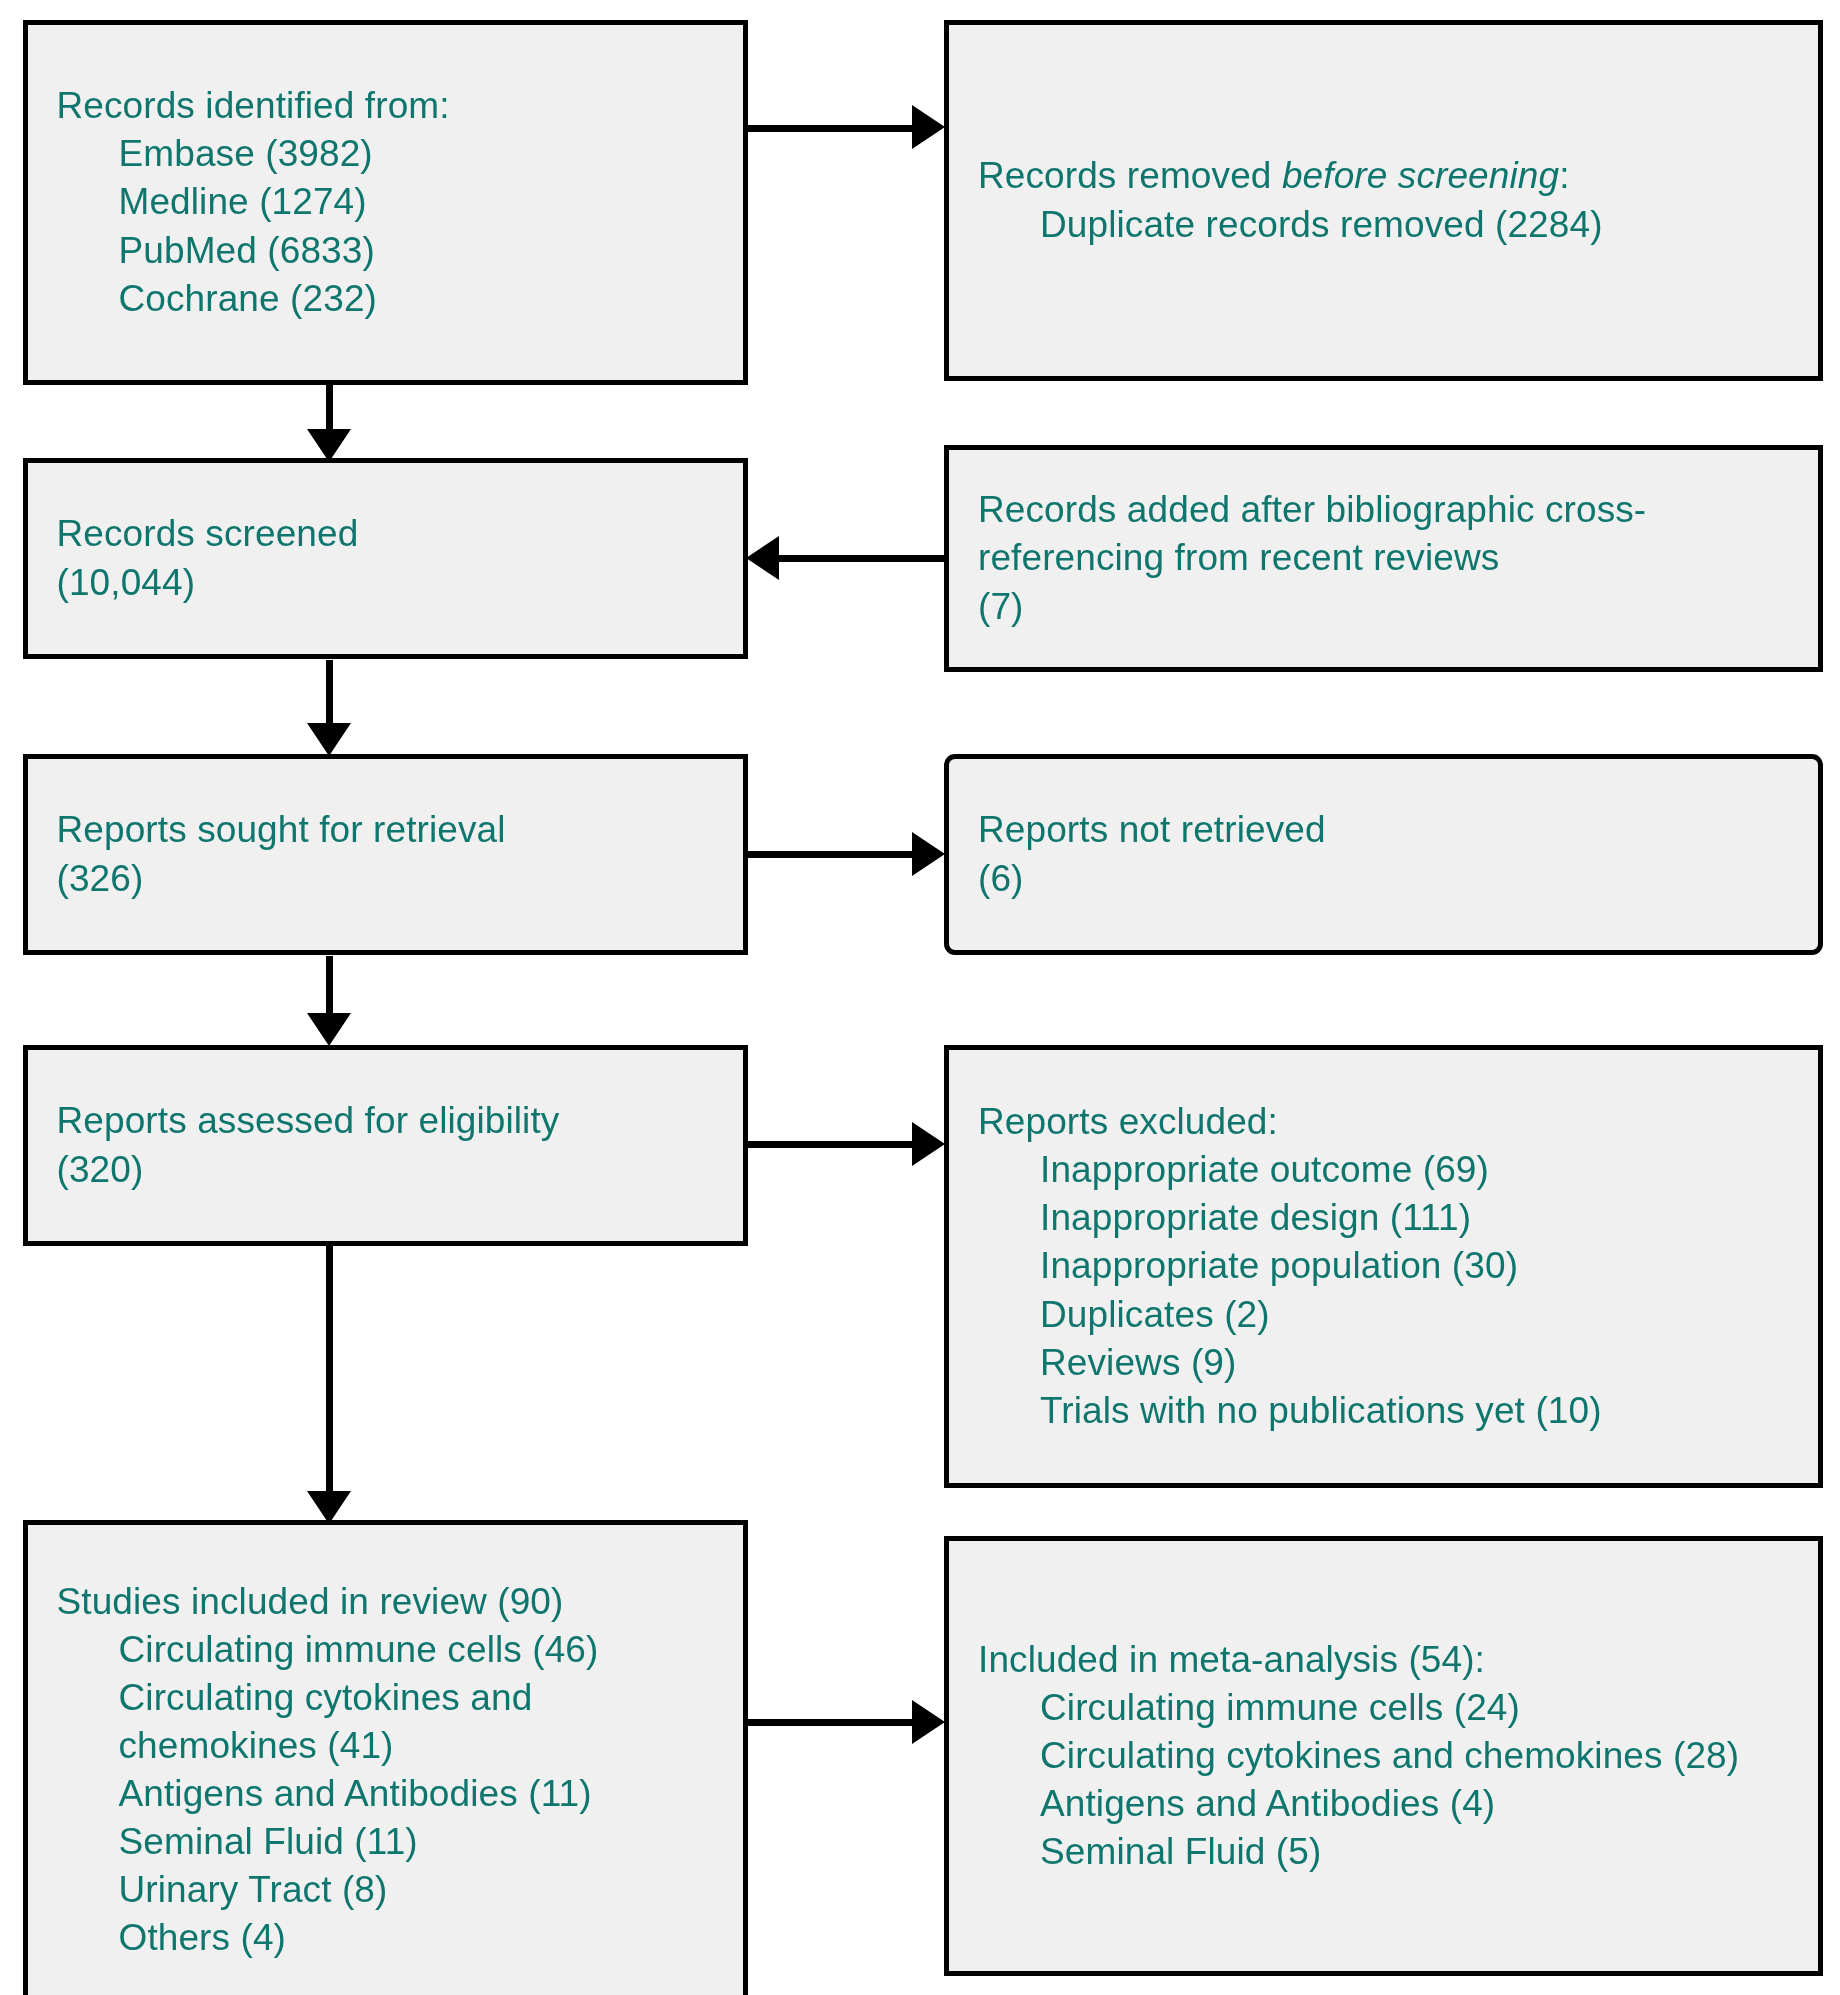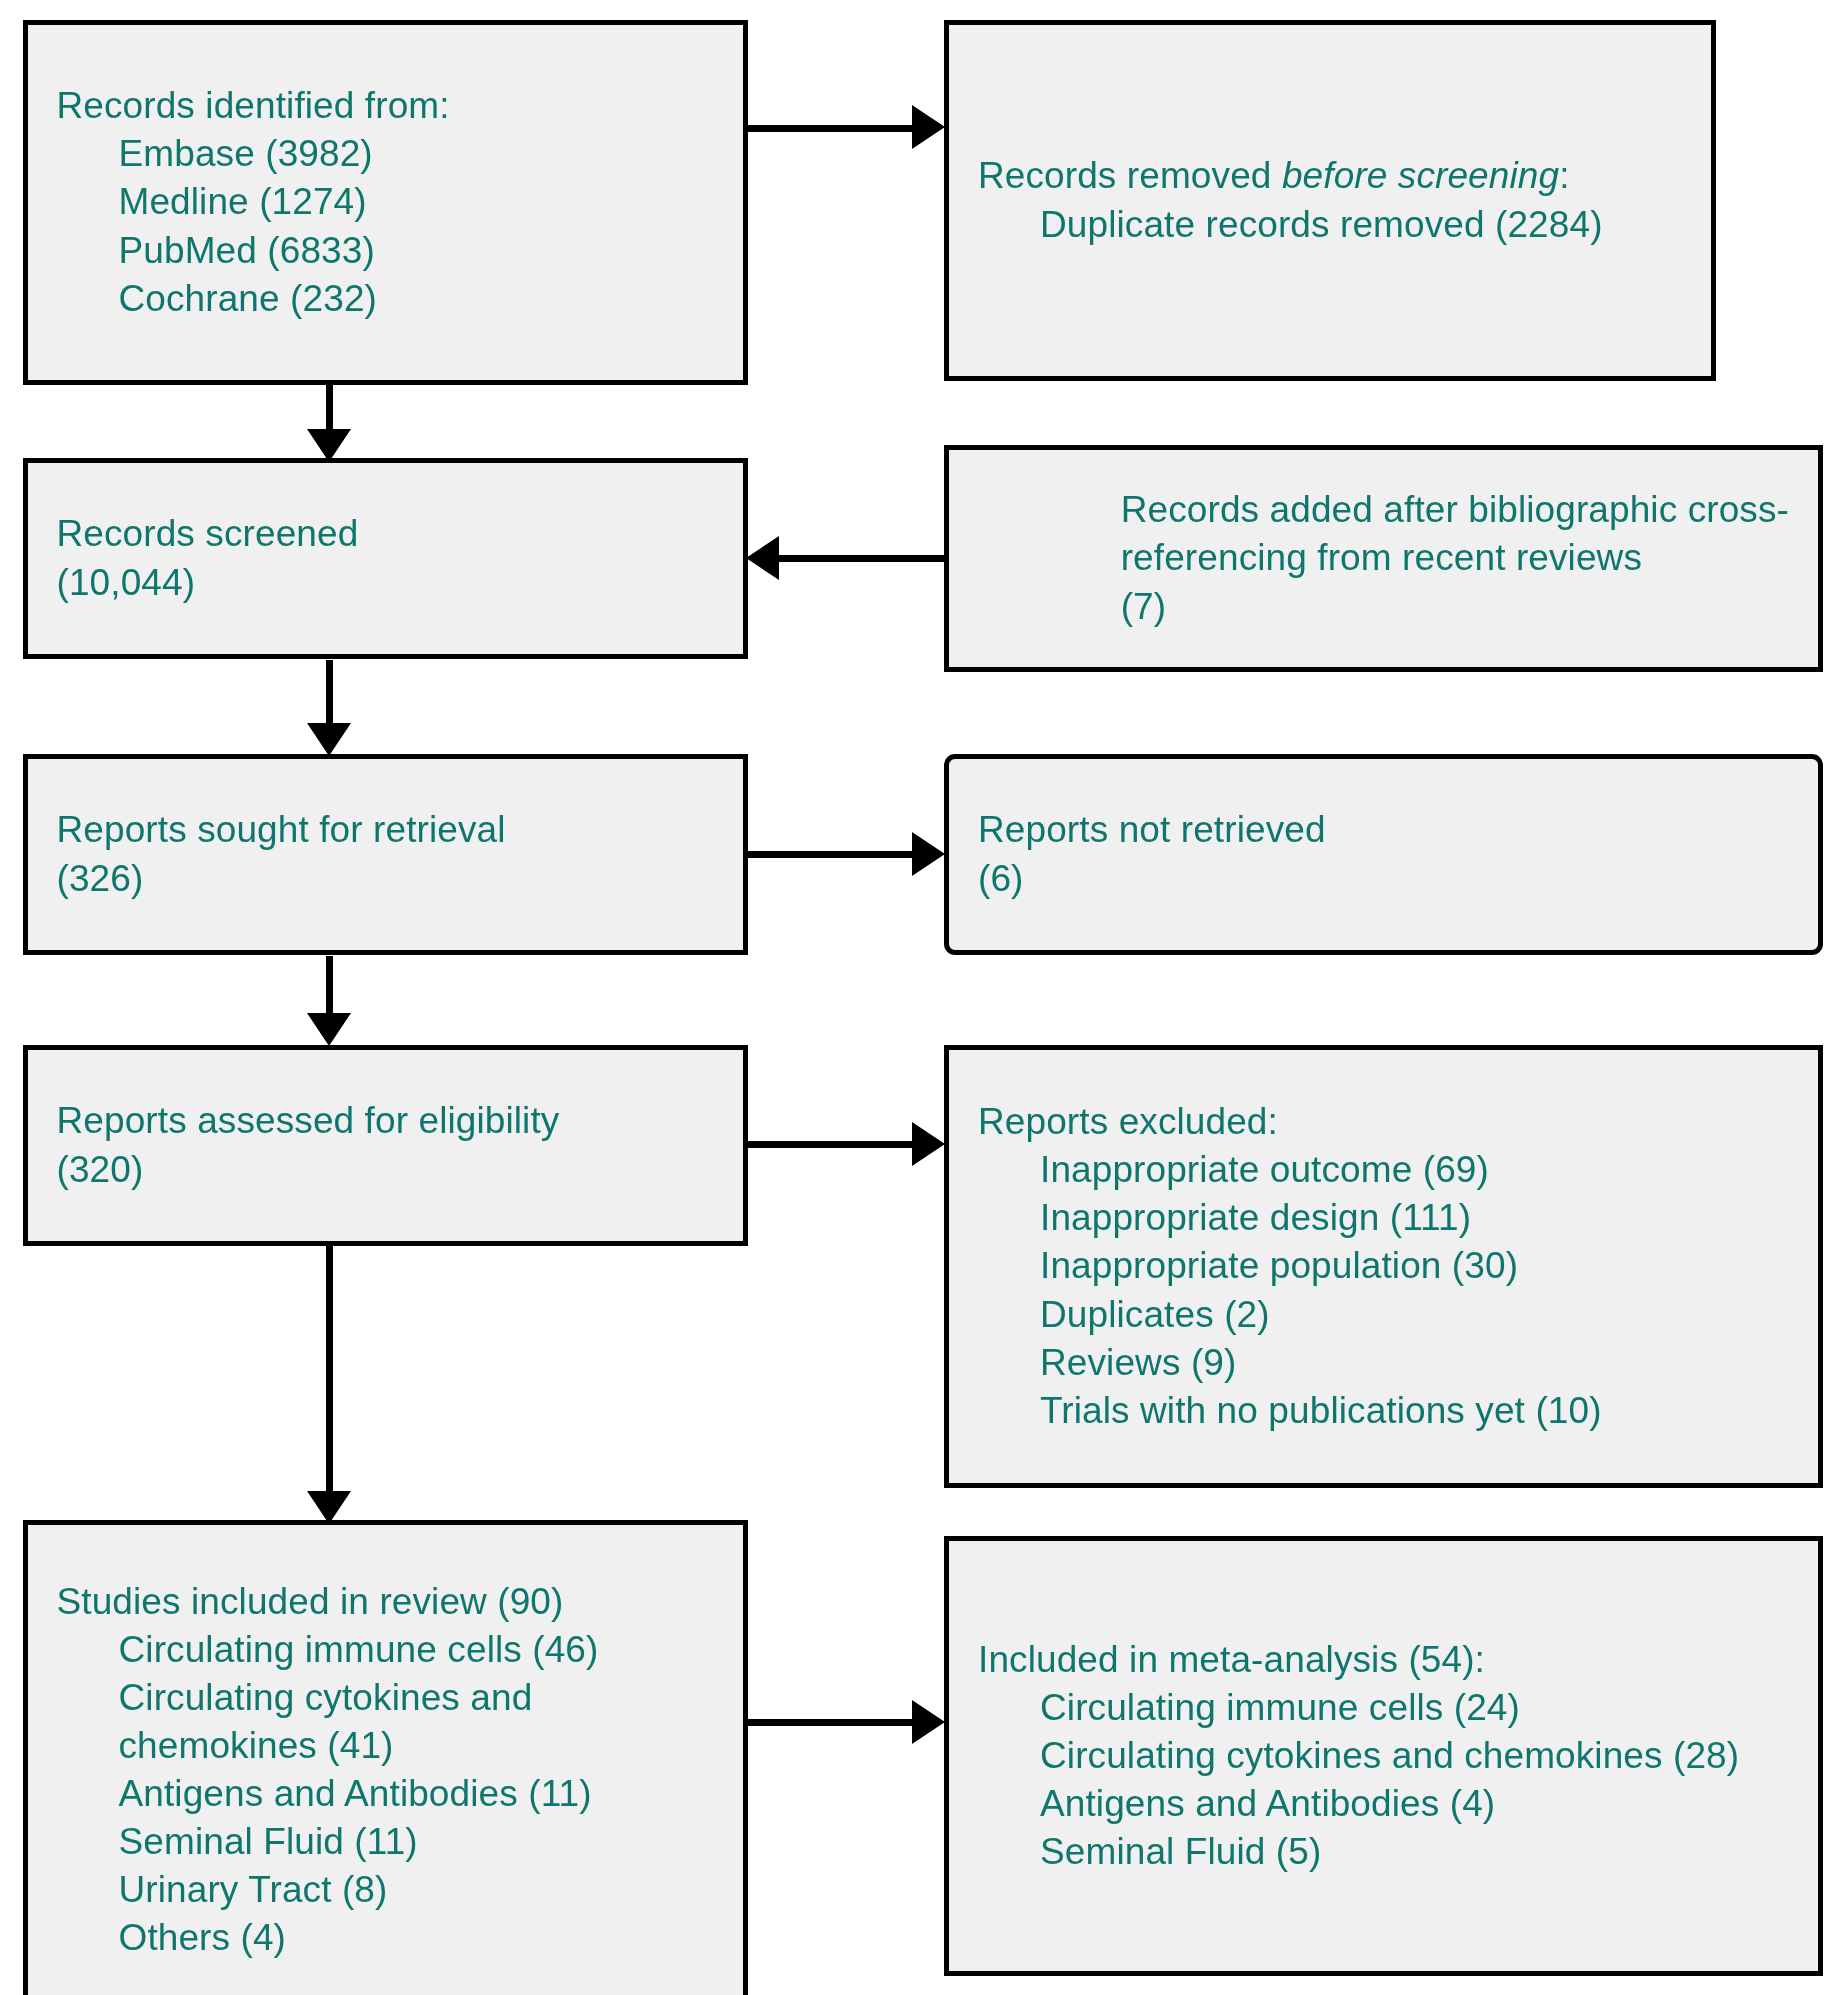--- a/index.html
+++ b/index.html
@@ -112,35 +112,35 @@
   <div class="box" style="left:22.5px; top:20px; width:725px; height:365px;">
     <div class="box-body">
       <div class="line">Records identified from:</div>
       <div class="line indent">Embase (3982)</div>
       <div class="line indent">Medline (1274)</div>
       <div class="line indent">PubMed (6833)</div>
       <div class="line indent">Cochrane (232)</div>
     </div>
   </div>
 
-  <div class="box" style="left:944px; top:20px; width:772px; height:361px;">
+  <div class="box" style="left:944px; top:20px; width:879px; height:361px;">
     <div class="box-body">
       <div class="line"><span>Records removed </span><span class="ital">before screening</span><span>:</span></div>
       <div class="line indent">Duplicate records removed (2284)</div>
     </div>
   </div>
 
   <div class="box" style="left:22.5px; top:458px; width:725px; height:201px;">
     <div class="box-body">
       <div class="line">Records screened</div>
       <div class="line">(10,044)</div>
     </div>
   </div>
 
-  <div class="box" style="left:944px; top:445px; width:879px; height:227px;align-items:flex-end;">
+  <div class="box" style="left:944px; top:445px; width:879px; height:227px;">
     <div class="box-body">
       <div class="line">Records added after bibliographic cross-</div>
       <div class="line">referencing from recent reviews</div>
       <div class="line">(7)</div>
     </div>
   </div>
 
   <div class="box" style="left:22.5px; top:754px; width:725px; height:201px;">
     <div class="box-body">
       <div class="line">Reports sought for retrieval</div>

